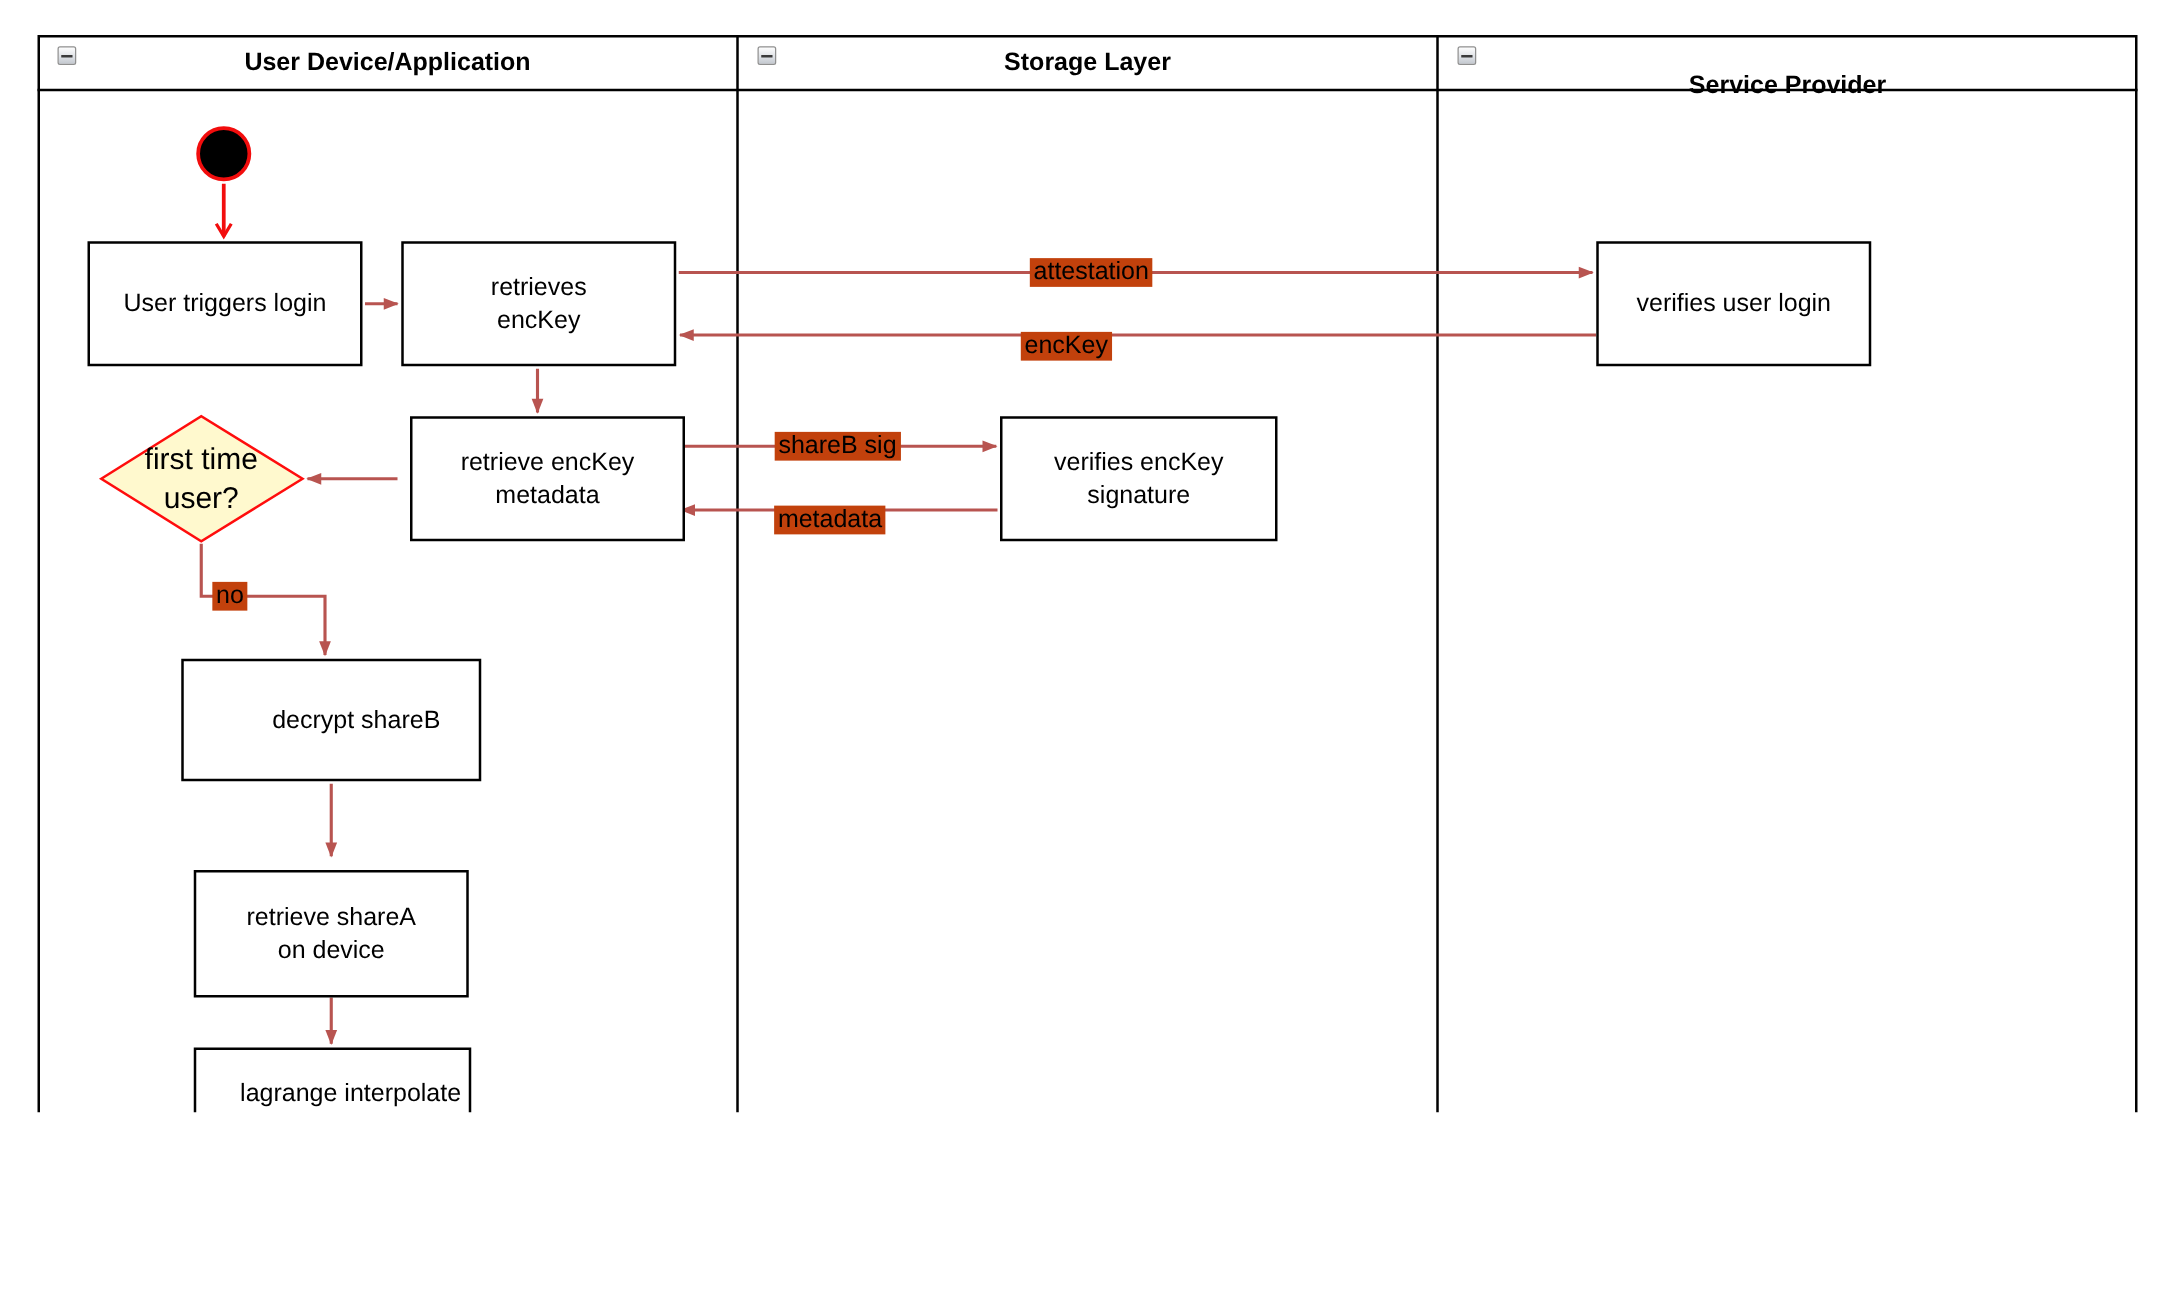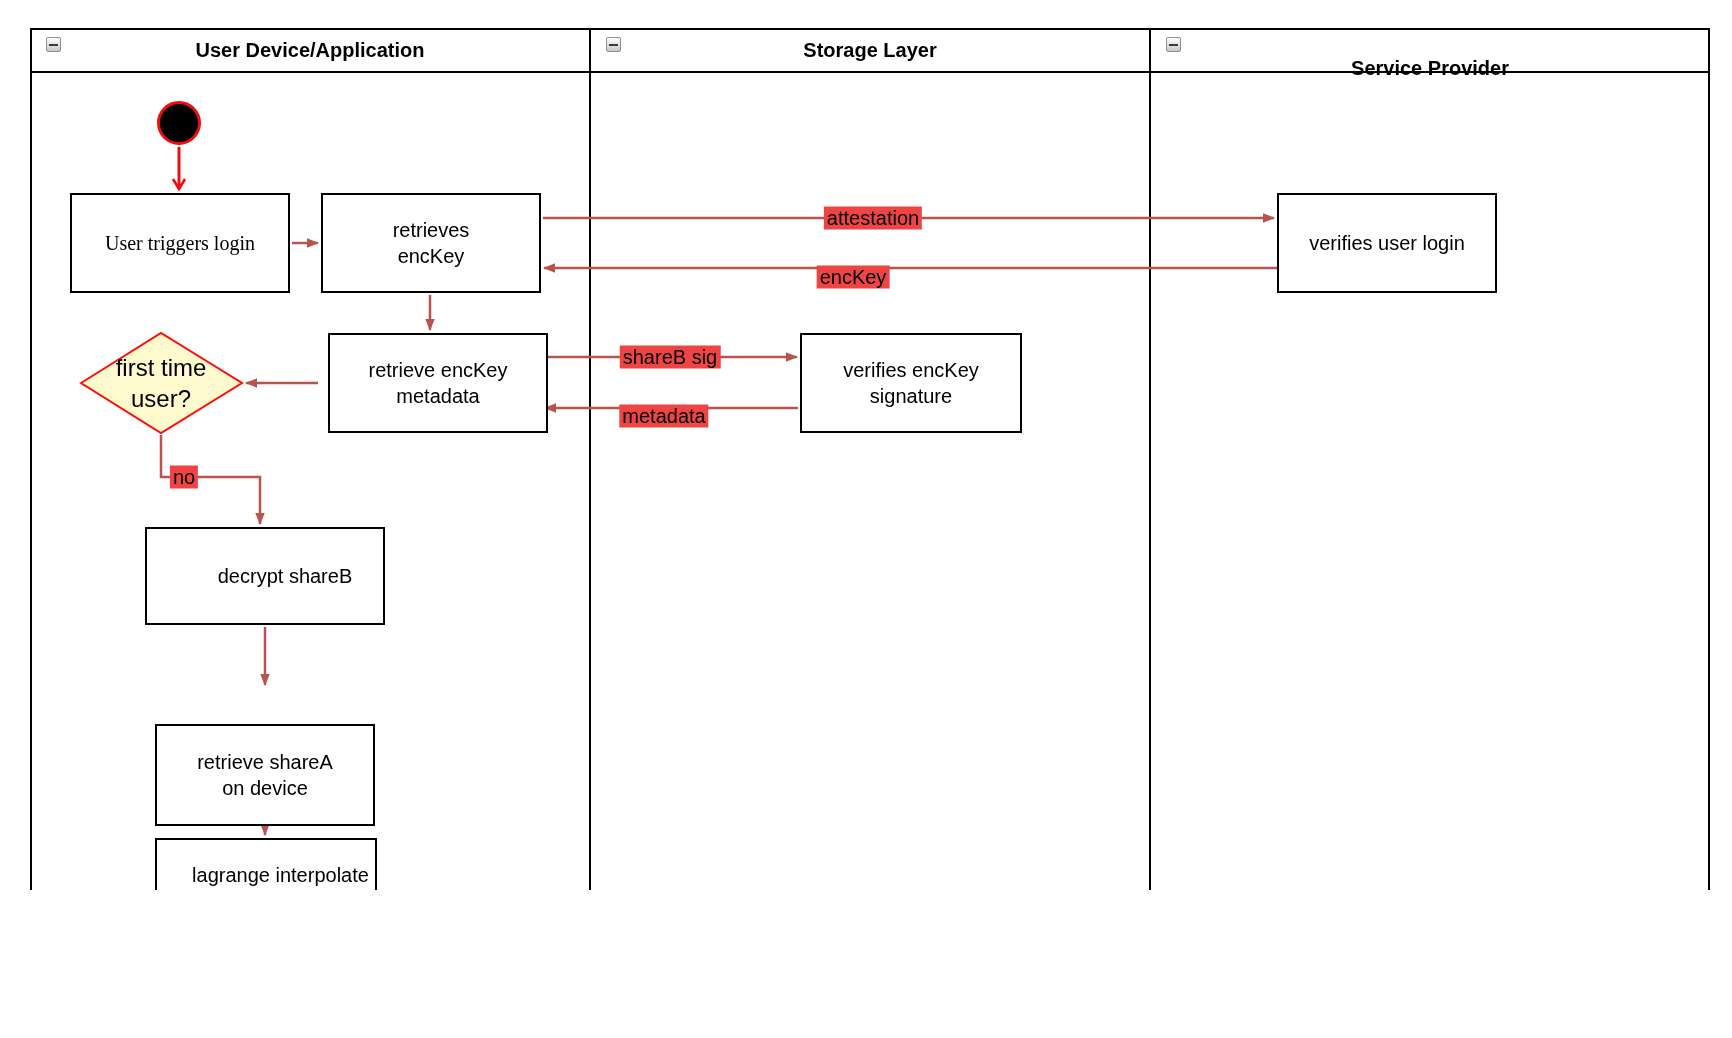--- a/index.html
+++ b/index.html
@@ -30,21 +30,21 @@
 
   
   .start-circle{position:absolute;left:157px;top:101px;width:38px;height:38px;
                 border-radius:50%;background:#000;border:3px solid #f20d0d;}
 
   
   .decision-label{position:absolute;left:86px;top:352px;width:150px;text-align:center;
                   font-size:24px;line-height:1.3;white-space:pre-line;}
 
   
-  .edge-label{position:absolute;transform:translate(-50%,-50%);background:#ef4444;
+  .edge-label{position:absolute;transform:translate(-50%,-50%);background:#c2410c;
               padding:0 3px;font-size:20px;line-height:1.15;white-space:nowrap;}
 
   svg.edges{position:absolute;left:0;top:0;width:1732px;height:1038px;}
 </style>
 </head>
 <body>
 
 <div id="stage">
 
   <div class="frame"></div>
@@ -96,36 +96,36 @@
 
     <path d="M265,627 L265,685" stroke="#B85450" stroke-width="2.5" fill="none" marker-end="url(#mArrow)"></path>
 
     <path d="M265,792 L265,835" stroke="#B85450" stroke-width="2.5" fill="none" marker-end="url(#mArrow)"></path>
 
     <polygon points="81,383 161,333 242,383 161,433" fill="#FFF9CE" stroke="#FF0D0D" stroke-width="2"></polygon>
   </svg>
 
   <div class="start-circle"></div>
 
-  <div class="node" style="left:70px;top:193px;width:220px;height:100px;font-family:Liberation Serif, serif;">User triggers login</div>
+  <div class="node" style="left:70px;top:193px;width:220px;height:100px;">User triggers login</div>
 
   <div class="node" style="left:321px;top:193px;width:220px;height:100px;">retrieves
 encKey</div>
 
   <div class="node" style="left:328px;top:333px;width:220px;height:100px;">retrieve encKey
 metadata</div>
 
   <div class="node" style="left:800px;top:333px;width:222px;height:100px;">verifies encKey
 signature</div>
 
   <div class="node" style="left:1277px;top:193px;width:220px;height:100px;">verifies user login</div>
 
   <div class="node" style="left:145px;top:527px;width:240px;height:98px;padding-left:40px;">decrypt shareB</div>
 
-  <div class="node" style="left:155px;top:724px;width:220px;height:102px;">retrieve shareA
+  <div class="node" style="left:155px;top:696px;width:220px;height:102px;">retrieve shareA
 on device</div>
 
   <div class="node" style="left:155px;top:838px;width:222px;height:99px;padding-left:29px;">lagrange interpolate
 user key</div>
 
   <div class="decision-label">first time
 user?</div>
 
   <div class="edge-label" style="left:873px;top:218px;">attestation</div>
   <div class="edge-label" style="left:853px;top:277px;">encKey</div>

